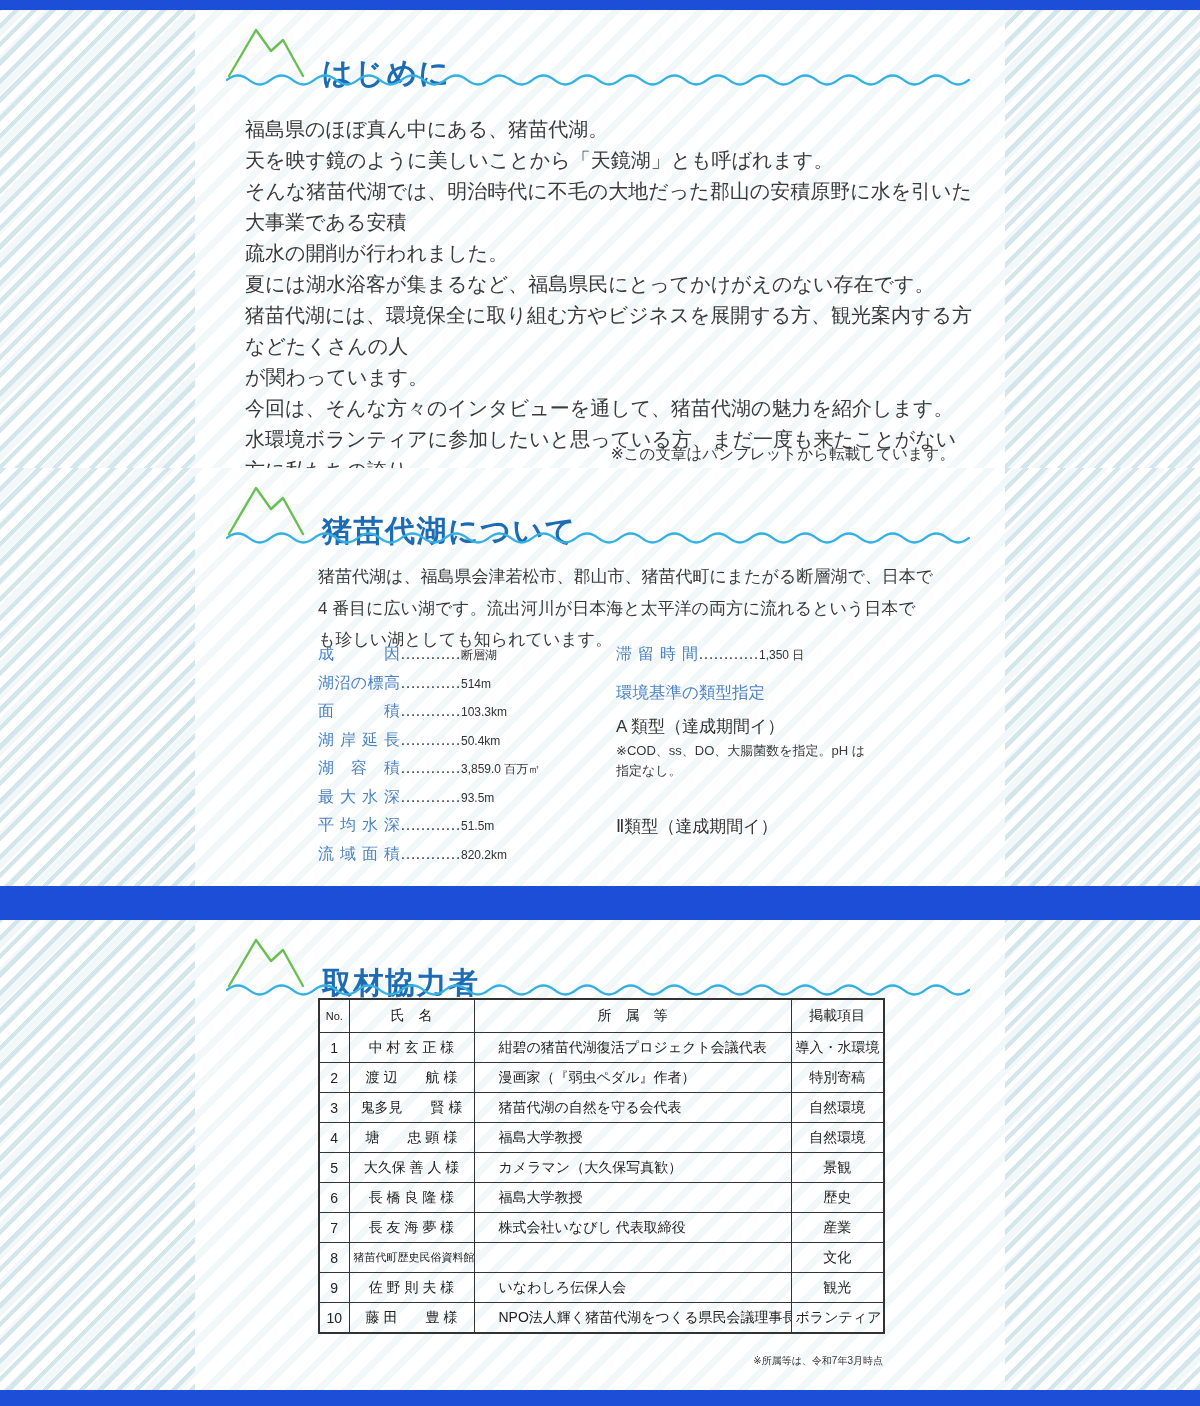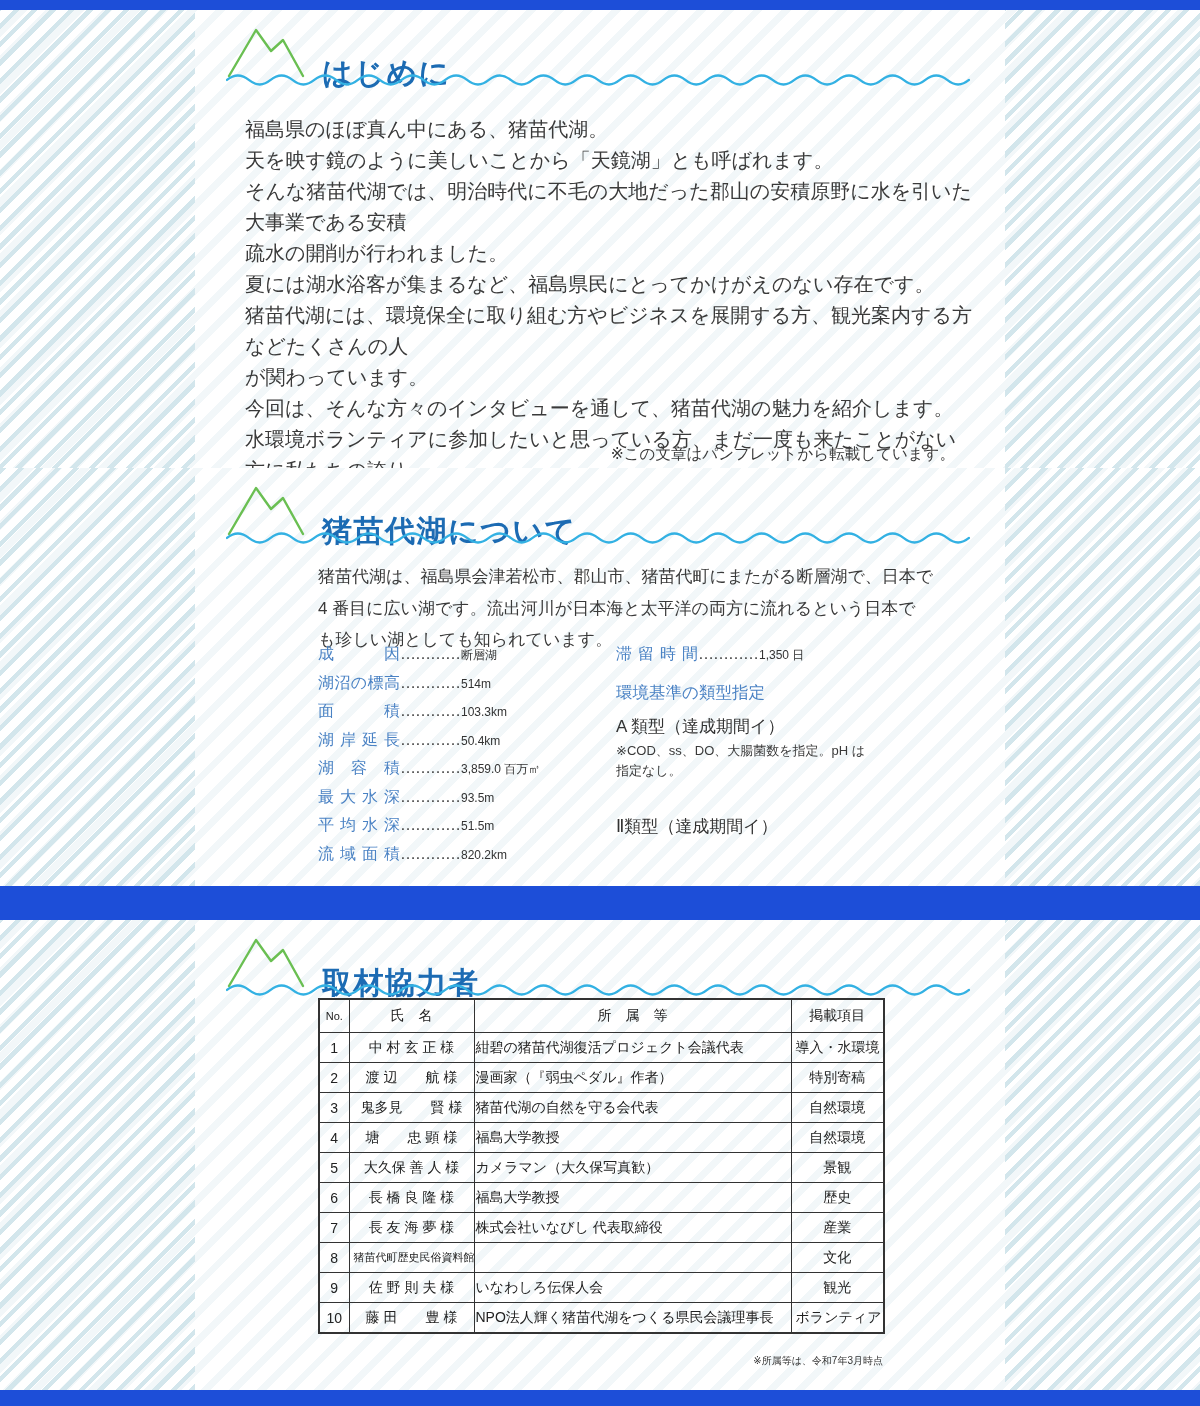--- a/index.html
+++ b/index.html
@@ -71,21 +71,21 @@
   }
   .contrib-table th,.contrib-table td{
     border:1px solid #333333;padding:0 4px;overflow:hidden;white-space:nowrap;
   }
   .contrib-table{border:2px solid #333333;}
   .contrib-table th{height:32px;font-weight:normal;text-align:center;}
   .contrib-table td{height:29px;}
   .contrib-table th:first-child{font-size:11px;}
   .contrib-table td:nth-child(1){text-align:center;}
   .contrib-table td:nth-child(2){text-align:center;}
-  .contrib-table td:nth-child(3){text-align:left;padding-left:1px;}
+  .contrib-table td:nth-child(3){text-align:left;padding-left:24px;}
   .contrib-table td:nth-child(4){text-align:center;}
   .contrib-table tbody tr:nth-child(8) td:nth-child(2){font-size:11px;}
   .contrib-footnote{
     position:absolute;right:317px;top:424px;
     font-size:10px;color:#333333;white-space:nowrap;
   }
 </style>
 </head>
 <body>
 

